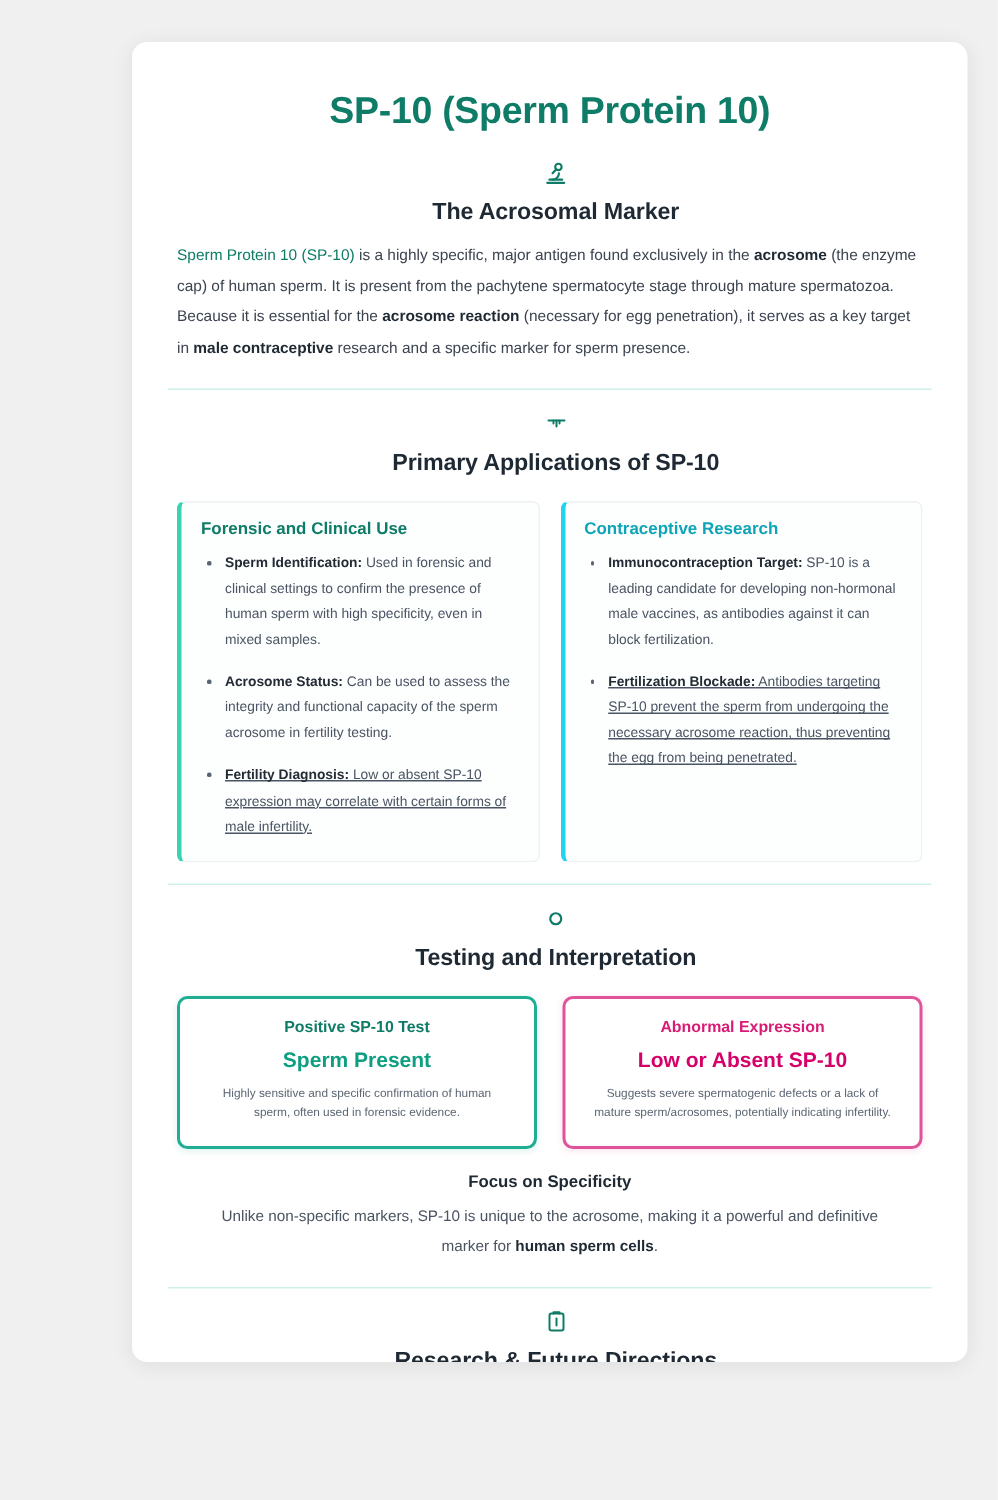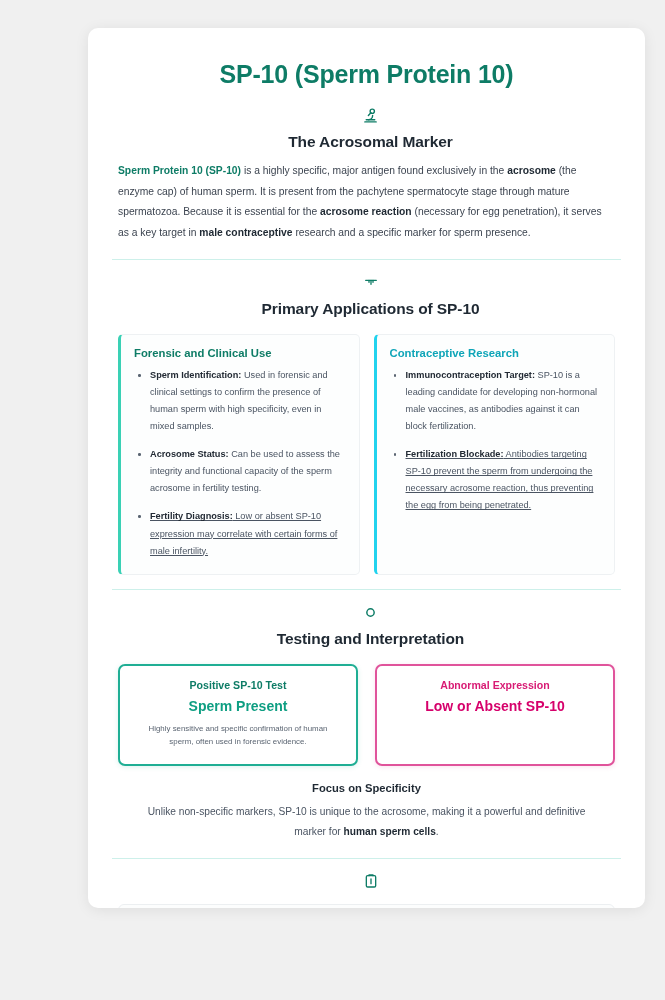--- a/index.html
+++ b/index.html
@@ -73,21 +73,21 @@
 
   
   .intro {
     margin: 0;
     padding: 4px 8px 2px 8px;
     font-size: 10.3px;
     line-height: 2.0;
     color: #3c4450;
   }
   .intro b, .focus-text b { color: #1f2933; font-weight: bold; }
-  .intro .lead { color: #0e7c66; font-weight: bold; text-align: center; }
+  .intro .lead { color: #0e7c66; font-weight: normal; text-align: center; }
 
   
   .two-col {
     display: flex;
     gap: 14px;
     padding: 10px 8px 0 8px;
   }
   .app-card {
     flex: 1 1 0;
     background: #fdfefe;
@@ -254,37 +254,39 @@
 
   <div class="res-row">
     <div class="res-card pos">
       <div class="res-kicker">Positive SP-10 Test</div>
       <div class="res-main">Sperm Present</div>
       <div class="res-desc">Highly sensitive and specific confirmation of human sperm, often used in forensic evidence.</div>
     </div>
     <div class="res-card neg">
       <div class="res-kicker">Abnormal Expression</div>
       <div class="res-main">Low or Absent SP-10</div>
+      <div class="res-desc">Suggests severe spermatogenic defects or a lack of mature sperm/acrosomes, potentially indicating infertility.</div>
     </div>
   </div>
 
   <div class="focus">
     <div class="focus-title">Focus on Specificity</div>
     <div class="focus-text"><span>Unlike non-specific markers, SP-10 is unique to the acrosome, making it a powerful and definitive marker for </span><b>human sperm cells</b><span>.</span></div>
   </div>
 
   <div class="divider"></div>
 
   <div class="sec-head">
     <span class="ico">
       <svg viewBox="0 0 24 24" width="16" height="16" fill="none" stroke="currentColor" stroke-width="2" stroke-linecap="round" stroke-linejoin="round">
         <rect x="5" y="4" width="14" height="17" rx="2"></rect>
         <path d="M9 4V2.8h6V4"></path>
         <path d="M12 9v7"></path>
       </svg>
     </span>
+    <span class="sec-title">Research &amp; Future Directions</span>
   </div>
 
   <div class="research-card">
     
   </div>
 
 </div>
 
 </body></html>

